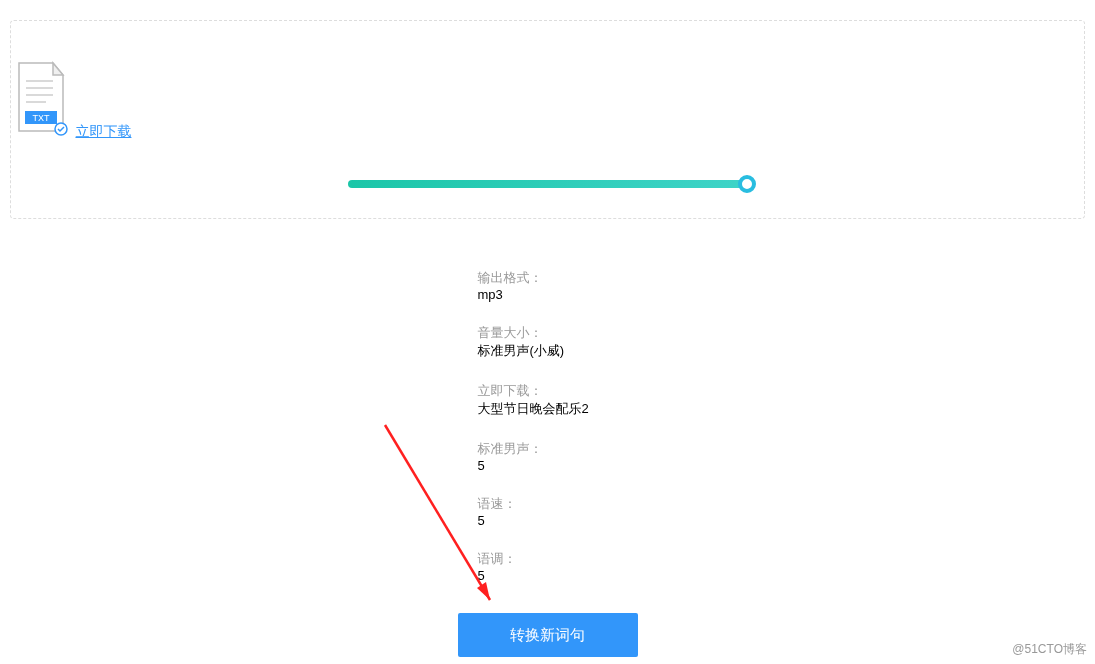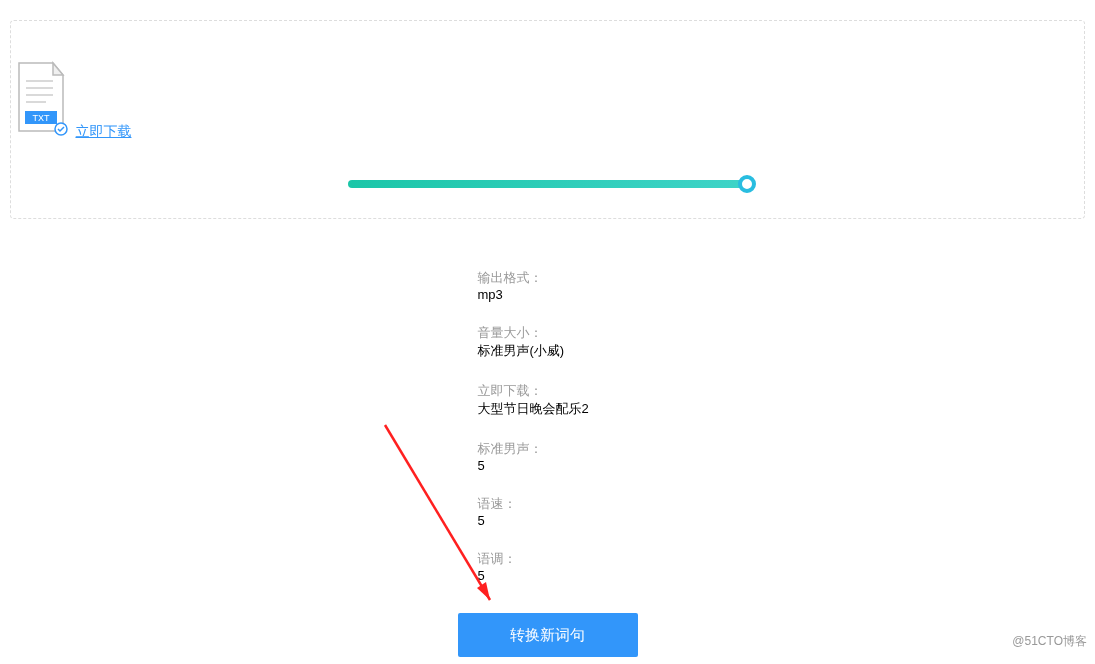--- a/index.html
+++ b/index.html
@@ -110,21 +110,21 @@
     }
     .arrow-annotation {
       position: absolute;
       left: 380px;
       top: 420px;
       pointer-events: none;
     }
     .watermark {
       position: absolute;
       right: 8px;
-      bottom: 14px;
+      bottom: 6px;
       font-size: 12px;
       color: #999;
     }
   </style>
 </head>
 <body>
 
 <div class="upload-area">
   <div class="file-icon">
     <svg viewBox="0 0 60 75">

